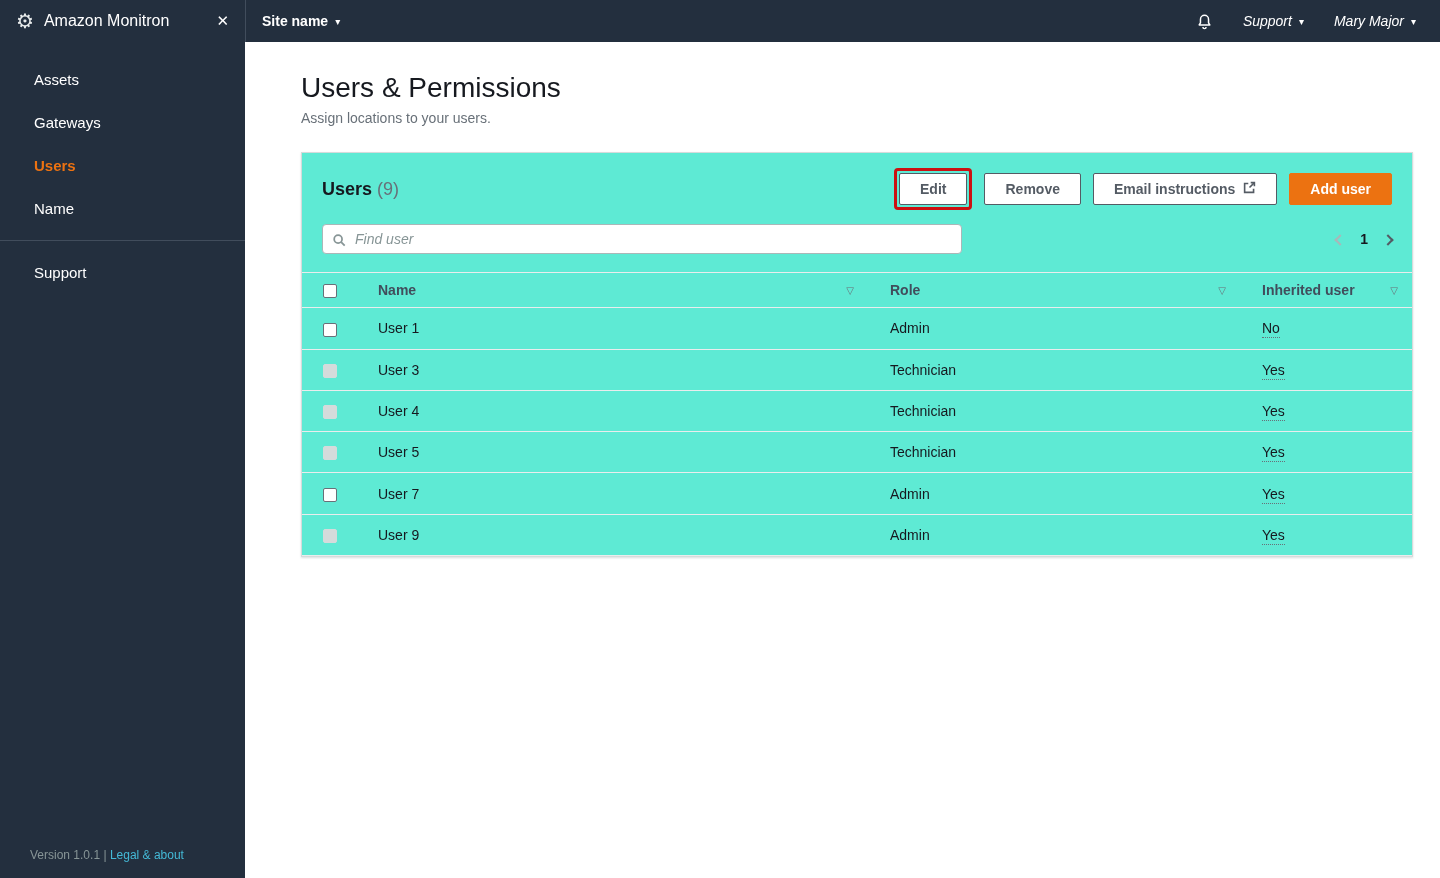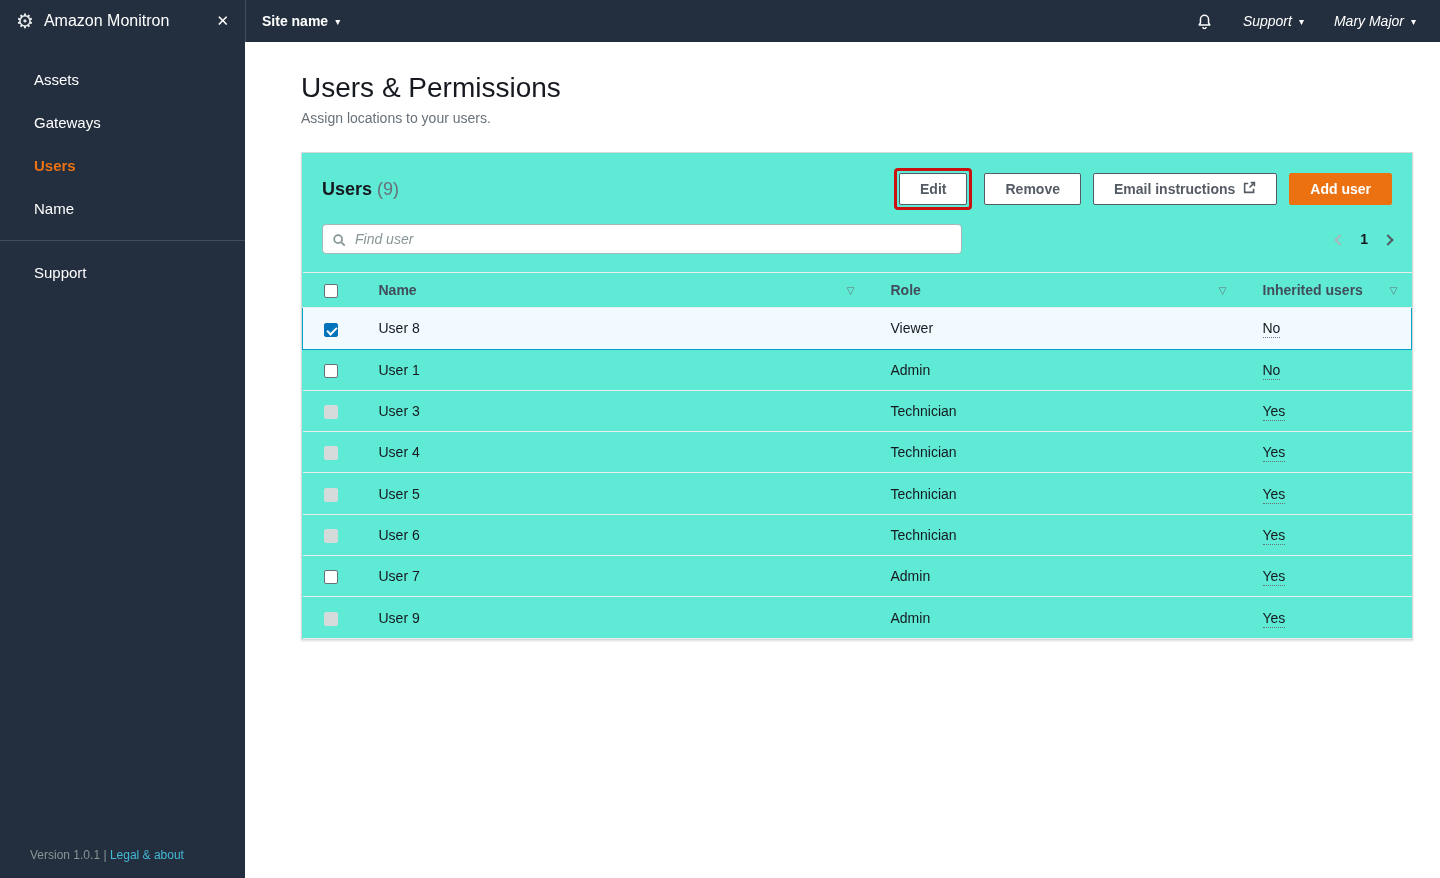--- a/index.html
+++ b/index.html
@@ -234,33 +234,27 @@
             </span>
           </th>
           <th class="pad22">
             <span class="th-inner">
               <span>Role</span>
               <span class="sort-caret">▽</span>
             </span>
           </th>
           <th class="pad22">
             <span class="th-inner">
-              <span>Inherited users</span>
+              <span>Inherited user</span>
               <span class="sort-caret">▽</span>
             </span>
           </th>
         </tr>
       </thead>
       <tbody>
-          <tr class="row selected">
-    <td class="cb-col"><span class="checkbox checked"></span></td>
-    <td class="name-cell">User 8</td>
-    <td class="pad22">Viewer</td>
-    <td class="pad22"><span class="tooltip-term">No</span></td>
-  </tr>
           <tr class="row">
     <td class="cb-col"><span class="checkbox"></span></td>
     <td class="name-cell">User 1</td>
     <td class="pad22">Admin</td>
     <td class="pad22"><span class="tooltip-term">No</span></td>
   </tr>
           <tr class="row">
     <td class="cb-col"><span class="checkbox disabled"></span></td>
     <td class="name-cell">User 3</td>
     <td class="pad22">Technician</td>
@@ -272,26 +266,20 @@
     <td class="pad22">Technician</td>
     <td class="pad22"><span class="tooltip-term">Yes</span></td>
   </tr>
           <tr class="row">
     <td class="cb-col"><span class="checkbox disabled"></span></td>
     <td class="name-cell">User 5</td>
     <td class="pad22">Technician</td>
     <td class="pad22"><span class="tooltip-term">Yes</span></td>
   </tr>
           <tr class="row">
-    <td class="cb-col"><span class="checkbox disabled"></span></td>
-    <td class="name-cell">User 6</td>
-    <td class="pad22">Technician</td>
-    <td class="pad22"><span class="tooltip-term">Yes</span></td>
-  </tr>
-          <tr class="row">
     <td class="cb-col"><span class="checkbox"></span></td>
     <td class="name-cell">User 7</td>
     <td class="pad22">Admin</td>
     <td class="pad22"><span class="tooltip-term">Yes</span></td>
   </tr>
           <tr class="row">
     <td class="cb-col"><span class="checkbox disabled"></span></td>
     <td class="name-cell">User 9</td>
     <td class="pad22">Admin</td>
     <td class="pad22"><span class="tooltip-term">Yes</span></td>

